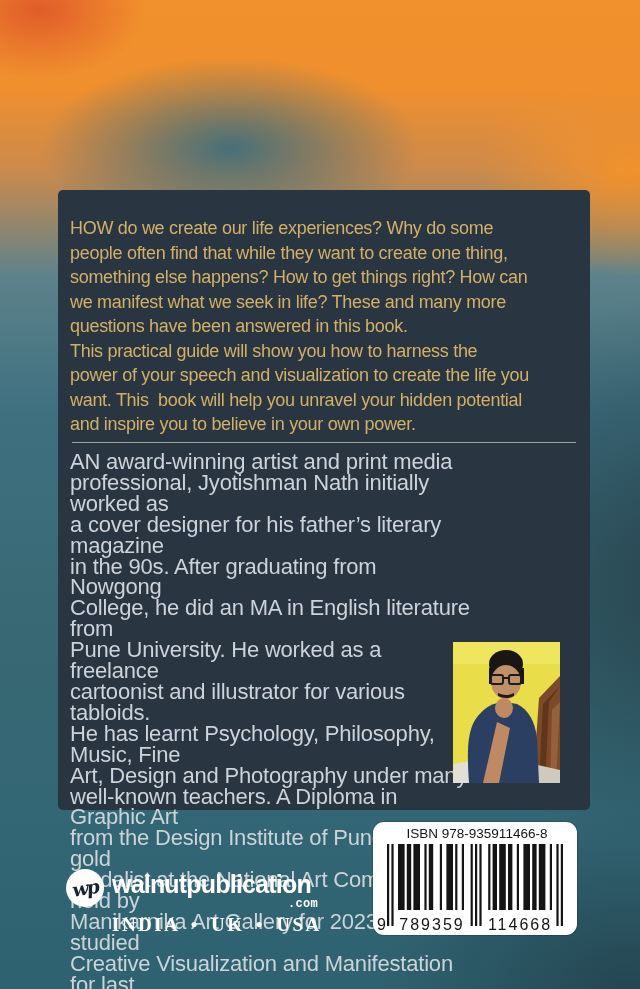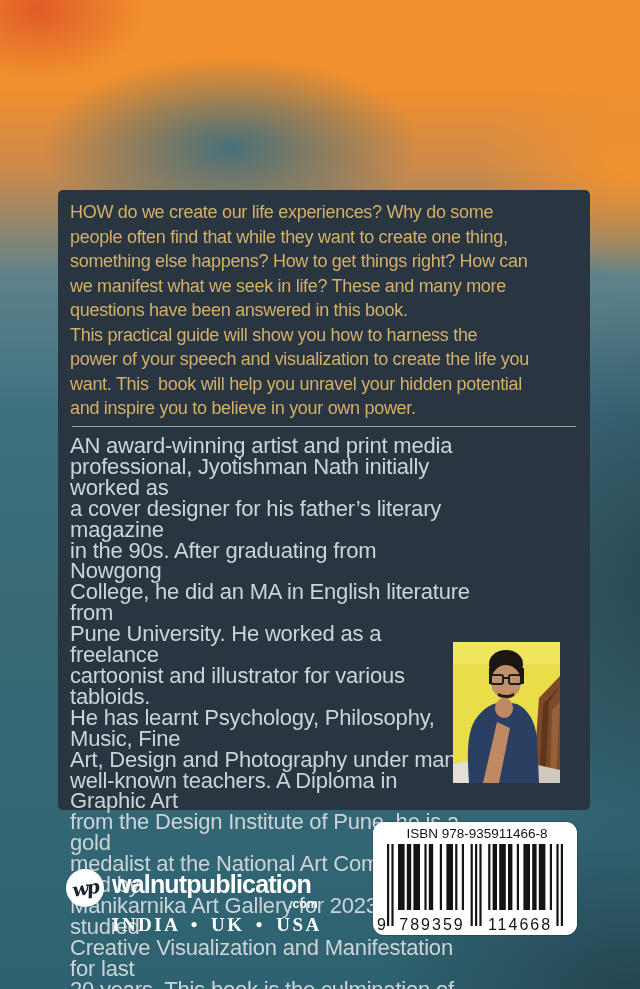--- a/index.html
+++ b/index.html
@@ -10,21 +10,21 @@
       radial-gradient(ellipse 150px 95px at 6% 1%, rgba(222,82,40,.85), rgba(222,82,40,0) 72%),
       radial-gradient(ellipse 210px 150px at 98% 17%, rgba(243,146,43,.95), rgba(243,146,43,0) 72%),
       radial-gradient(ellipse 270px 130px at 36% 15%, rgba(59,109,125,.92), rgba(59,109,125,0) 70%),
       radial-gradient(ellipse 430px 430px at 108% 58%, rgba(24,36,46,.55), rgba(24,36,46,0) 66%),
       radial-gradient(ellipse 420px 300px at 98% 100%, rgba(24,36,46,.45), rgba(24,36,46,0) 60%),
       linear-gradient(180deg,#f1912d 0%,#ef8f2e 9%,#cd8a4b 17%,#5d828b 28%,#3e7080 42%,#386974 62%,#336674 84%,#2f6270 100%);
   }
   .panel{
     position:absolute;left:58px;top:190px;width:532px;height:620px;
     background:#2a3542;border-radius:5px;box-sizing:border-box;
-    padding:10px 12px 0 12px;
+    padding:26px 12px 0 12px;
   }
   .synopsis{
     color:#d3b067;font-size:18px;line-height:24.5px;letter-spacing:-.3px;
     white-space:pre-wrap;margin:0;
   }
   .divider{height:1.5px;background:#b3b9ae;opacity:.85;margin:5px 2px 9px 2px;}
   .bio{
     color:#ccd3d9;font-size:22px;line-height:20.9px;letter-spacing:-.2px;
     white-space:pre-wrap;margin:0;width:400px;
   }
@@ -42,21 +42,21 @@
   .logo-monogram{
     font-family:"DejaVu Serif",serif;font-style:italic;font-weight:bold;
     font-size:19px;color:#17232e;transform:rotate(-10deg);letter-spacing:-2px;
   }
   .logo-word{
     position:absolute;left:48px;top:6px;width:206px;
     font-size:25px;font-weight:bold;letter-spacing:-.8px;white-space:nowrap;
   }
   .logo-com{
     position:absolute;left:48px;top:33px;width:206px;text-align:right;
-    font-size:12px;font-weight:bold;letter-spacing:.3px;
+    font-size:12px;font-weight:bold;letter-spacing:.3px;font-family:Liberation Mono, monospace;
   }
   .logo-countries{
     position:absolute;left:48px;top:50px;width:206px;text-align:center;
     font-family:"Liberation Serif",serif;font-weight:bold;font-size:19px;
     letter-spacing:2.5px;word-spacing:4px;white-space:nowrap;
   }
 </style>
 </head>
 <body>
 

